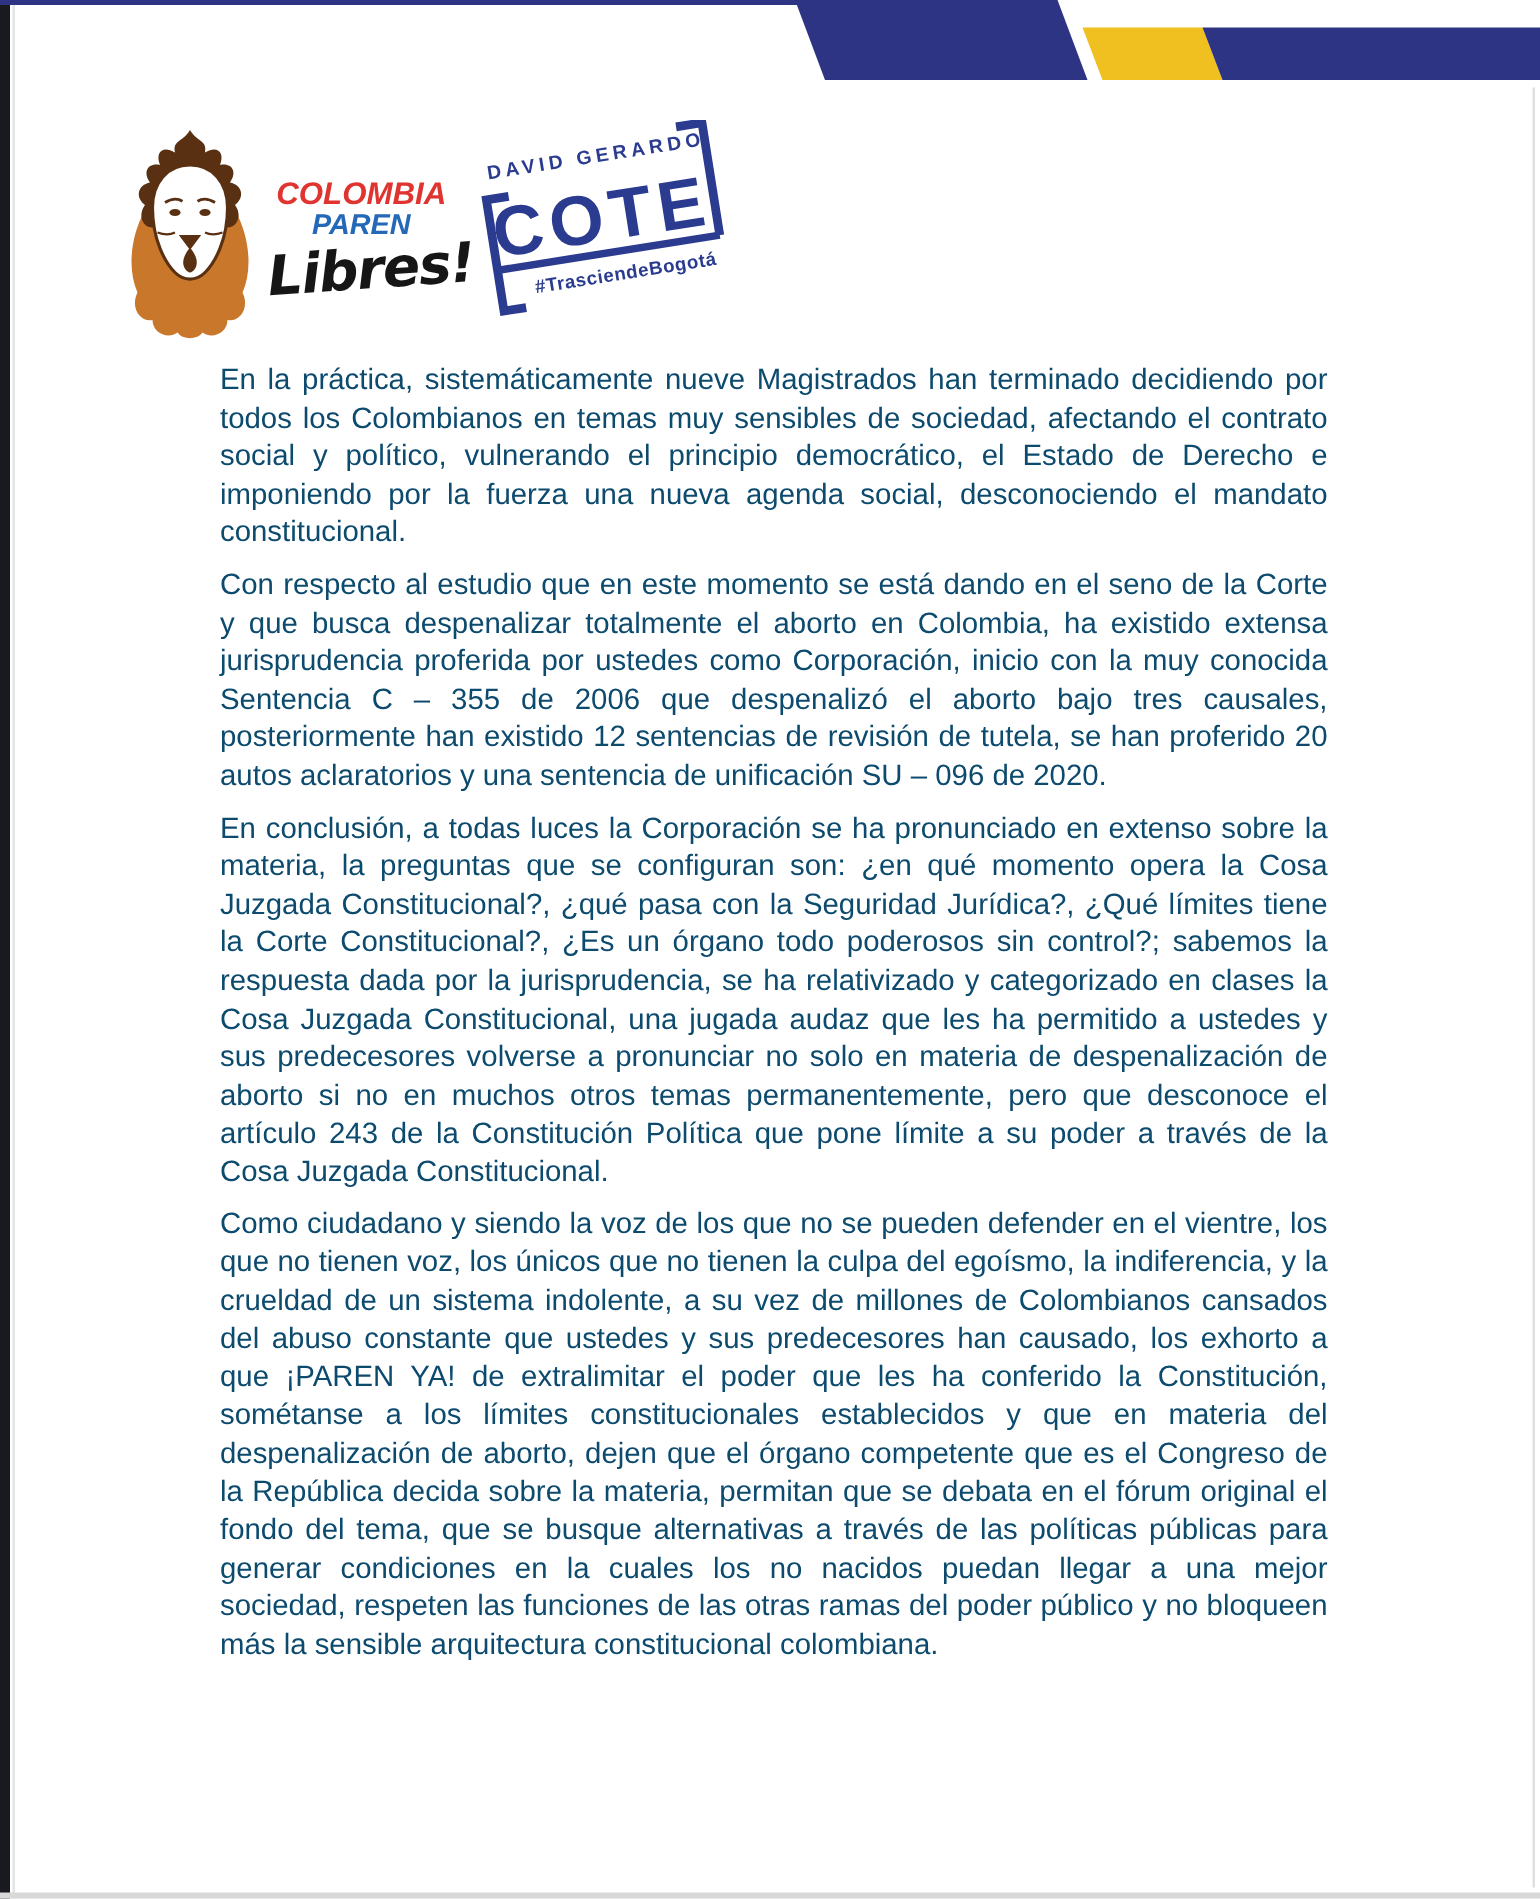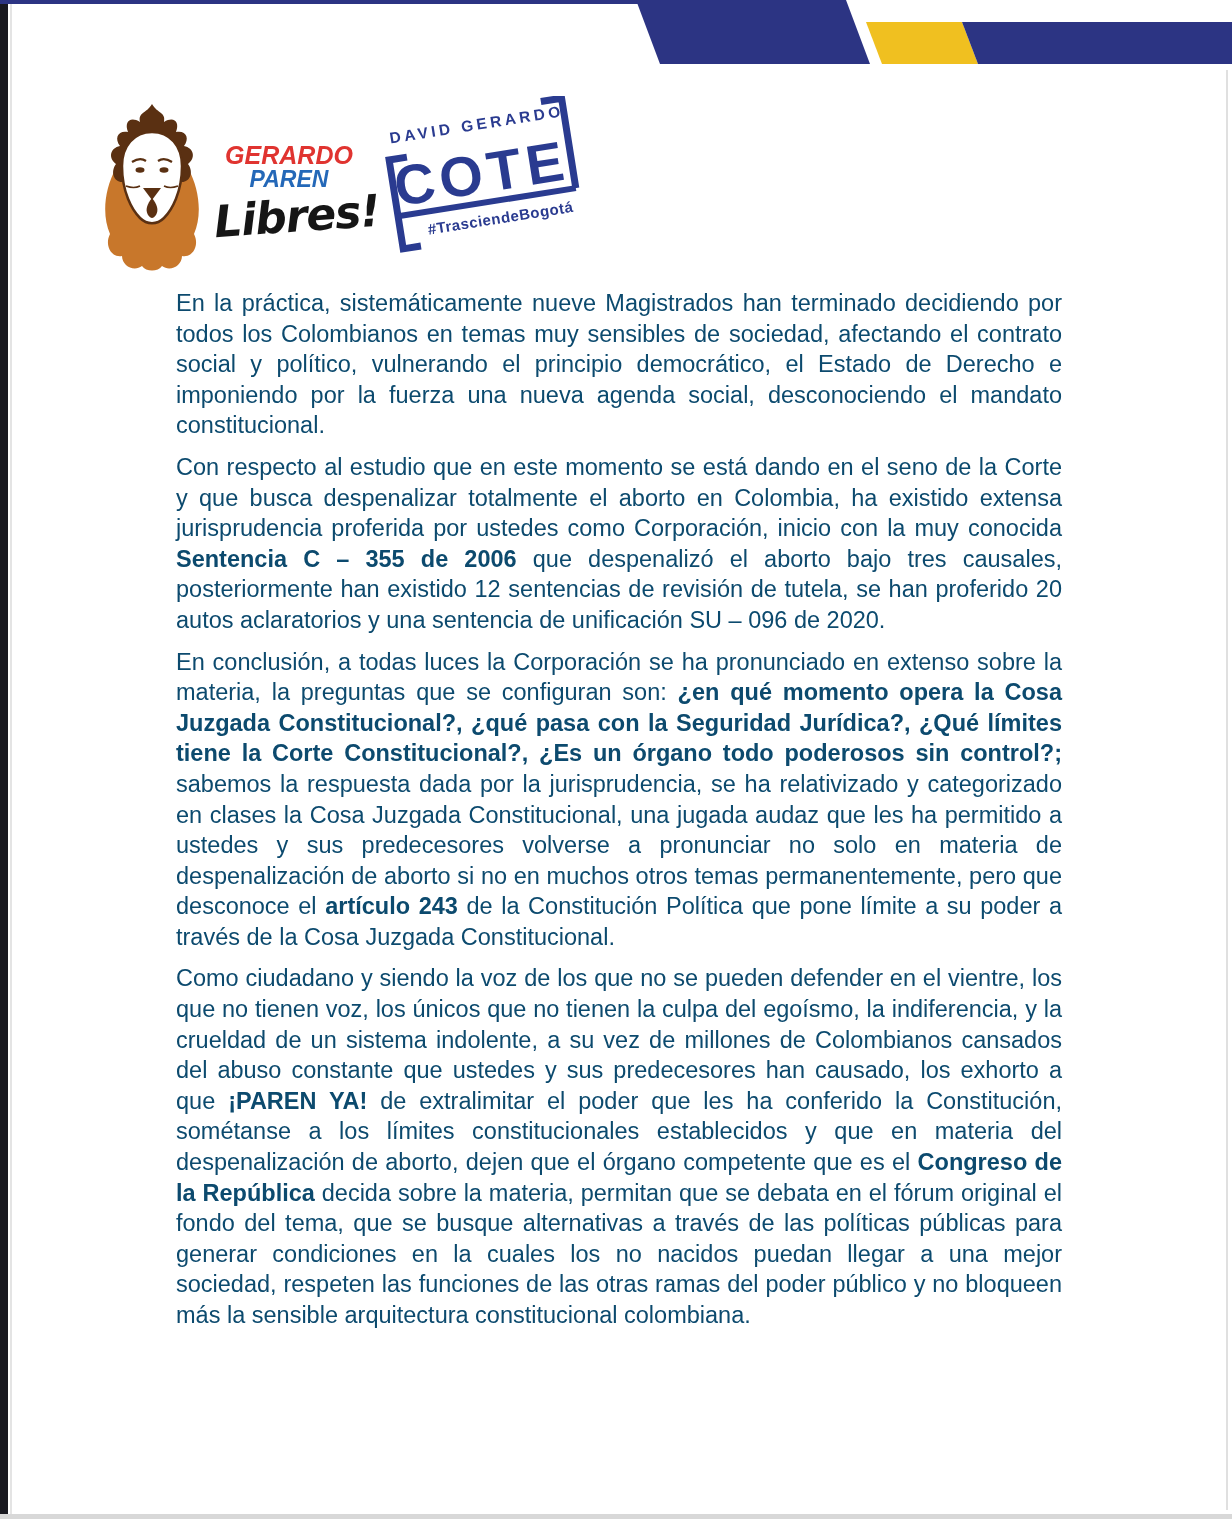--- a/index.html
+++ b/index.html
@@ -24,21 +24,21 @@
   .cjl-libres { display:block; font-family:"DejaVu Sans", sans-serif; font-size:44px; font-weight:bold; font-style:italic; line-height:52px; transform:rotate(-4deg); letter-spacing:-1px; }
 
   .cote-svg { position:absolute; left:368px; top:96px; }
 
   .letter-body { position:absolute; left:176px; top:288px; width:886px; }
   .para {
     margin:0 0 11px 0;
     font-size:23.5px; line-height:30.6px;
     text-align:justify; text-justify:inter-word;
   }
-  .para .b { font-weight:bold; }
+  .para .b { font-weight:normal; }
 </style>
 </head>
 <body>
 
 <div class="page">
 
   <div class="left-strip" style="background: rgb(25, 25, 32);"></div>
   <div class="edge-line-left"></div>
   <div class="edge-line-right"></div>
   <div class="bottom-strip" style="background: rgb(216, 216, 216);"></div>
@@ -66,21 +66,21 @@
       <ellipse cx="68" cy="72" rx="4.5" ry="2.8" fill="#5a3012"></ellipse>
       <path fill="none" stroke-width="2.2" d="M36,64 Q44,59 50,63" stroke="#5a3012"></path>
       <path fill="none" stroke-width="2.2" d="M62,63 Q68,59 76,64" stroke="#5a3012"></path>
       <path d="M47,90 L65,90 L56,102 Z" fill="#5a3012"></path>
       <path d="M56,100 C51,106 49,112 52,117 C55,121 57,121 60,117 C63,112 61,106 56,100 Z" fill="#5a3012"></path>
       <path fill="none" stroke-width="1.6" d="M30,88 Q38,91 44,88" stroke="#5a3012"></path>
       <path fill="none" stroke-width="1.6" d="M82,88 Q74,91 68,88" stroke="#5a3012"></path>
     </svg>
 
     <div class="cjl-text">
-      <span class="cjl-colombia" style="color: rgb(224, 52, 48);">GERARDO</span>
+      <span class="cjl-colombia" style="color: rgb(224, 52, 48);">COLOMBIA</span>
       <span class="cjl-justa" style="color: rgb(36, 104, 184);">PAREN</span>
       <span class="cjl-libres" style="color: rgb(22, 22, 22);">Libres!</span>
     </div>
 
     <svg class="cote-svg" width="250" height="175" viewBox="0 0 250 175">
       <g transform="rotate(-9 125 87)">
         <text x="118" y="32" text-anchor="middle" font-family="Liberation Sans, sans-serif" font-size="15.5" font-weight="bold" letter-spacing="3.5" style="fill: rgb(42, 59, 144);">DAVID GERARDO</text>
         <text x="115" y="95" text-anchor="middle" font-family="Liberation Sans, sans-serif" font-size="56" font-weight="bold" letter-spacing="5" style="fill: rgb(42, 59, 144);">COTE</text>
         <path d="M44,48 L26,48 L26,138 L44,138" fill="none" stroke-width="7" style="stroke: rgb(42, 59, 144);"></path>
         <path d="M185,14 L206,14 L206,105" fill="none" stroke-width="7" style="stroke: rgb(42, 59, 144);"></path>

